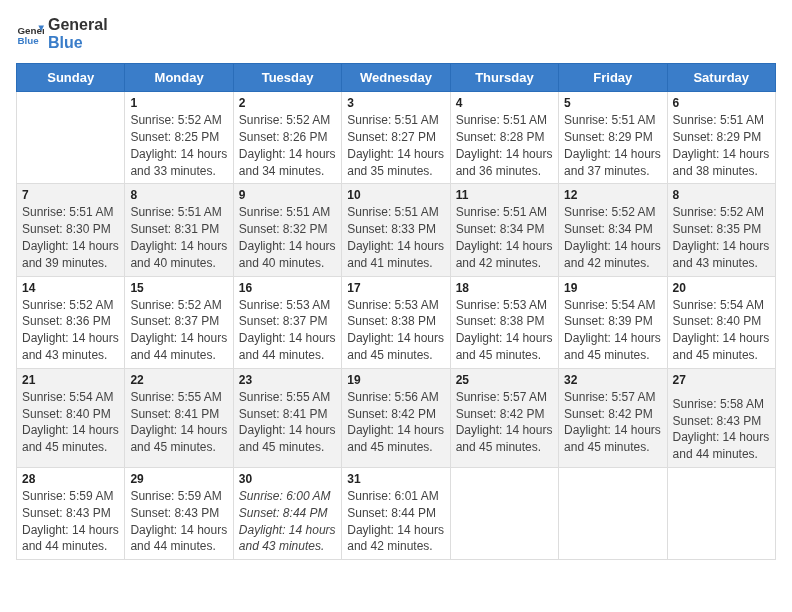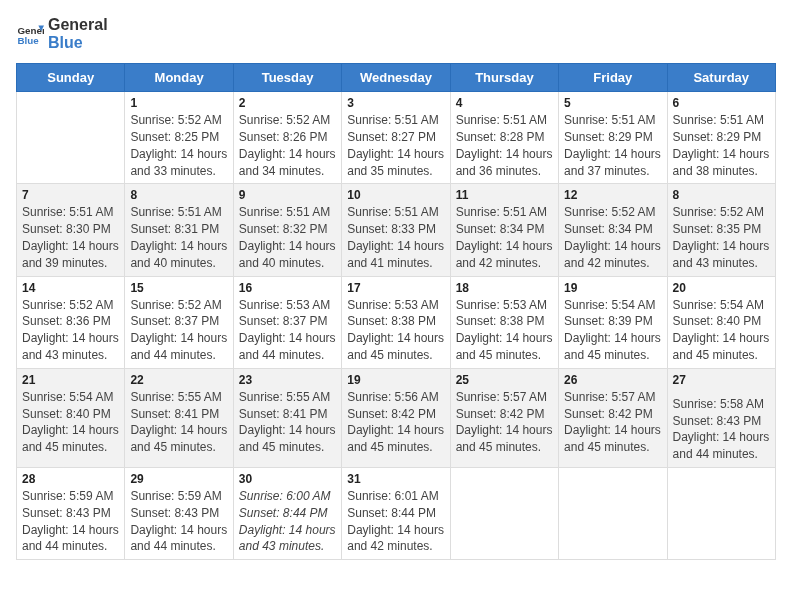--- a/index.html
+++ b/index.html
@@ -290,21 +290,21 @@
 and 45 minutes.</div>
         </td>
         <td>
           <span class="day-number">25</span>
           <div class="day-info" style="white-space: pre-line;">Sunrise: 5:57 AM
 Sunset: 8:42 PM
 Daylight: 14 hours
 and 45 minutes.</div>
         </td>
         <td>
-          <span class="day-number">26</span>
+          <span class="day-number">32</span>
           <div class="day-info" style="white-space: pre-line;">Sunrise: 5:57 AM
 Sunset: 8:42 PM
 Daylight: 14 hours
 and 45 minutes.</div>
         </td>
         <td>
           <span class="day-number">27</span>
           <div class="day-info" style="white-space: pre-line; margin-top: 9px;">Sunrise: 5:58 AM
 Sunset: 8:43 PM
 Daylight: 14 hours

